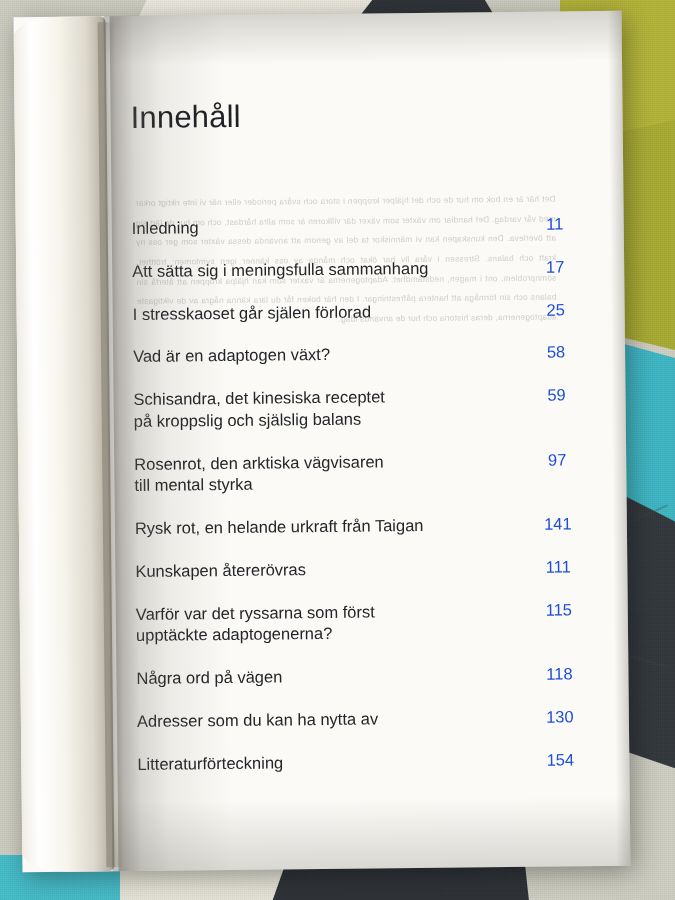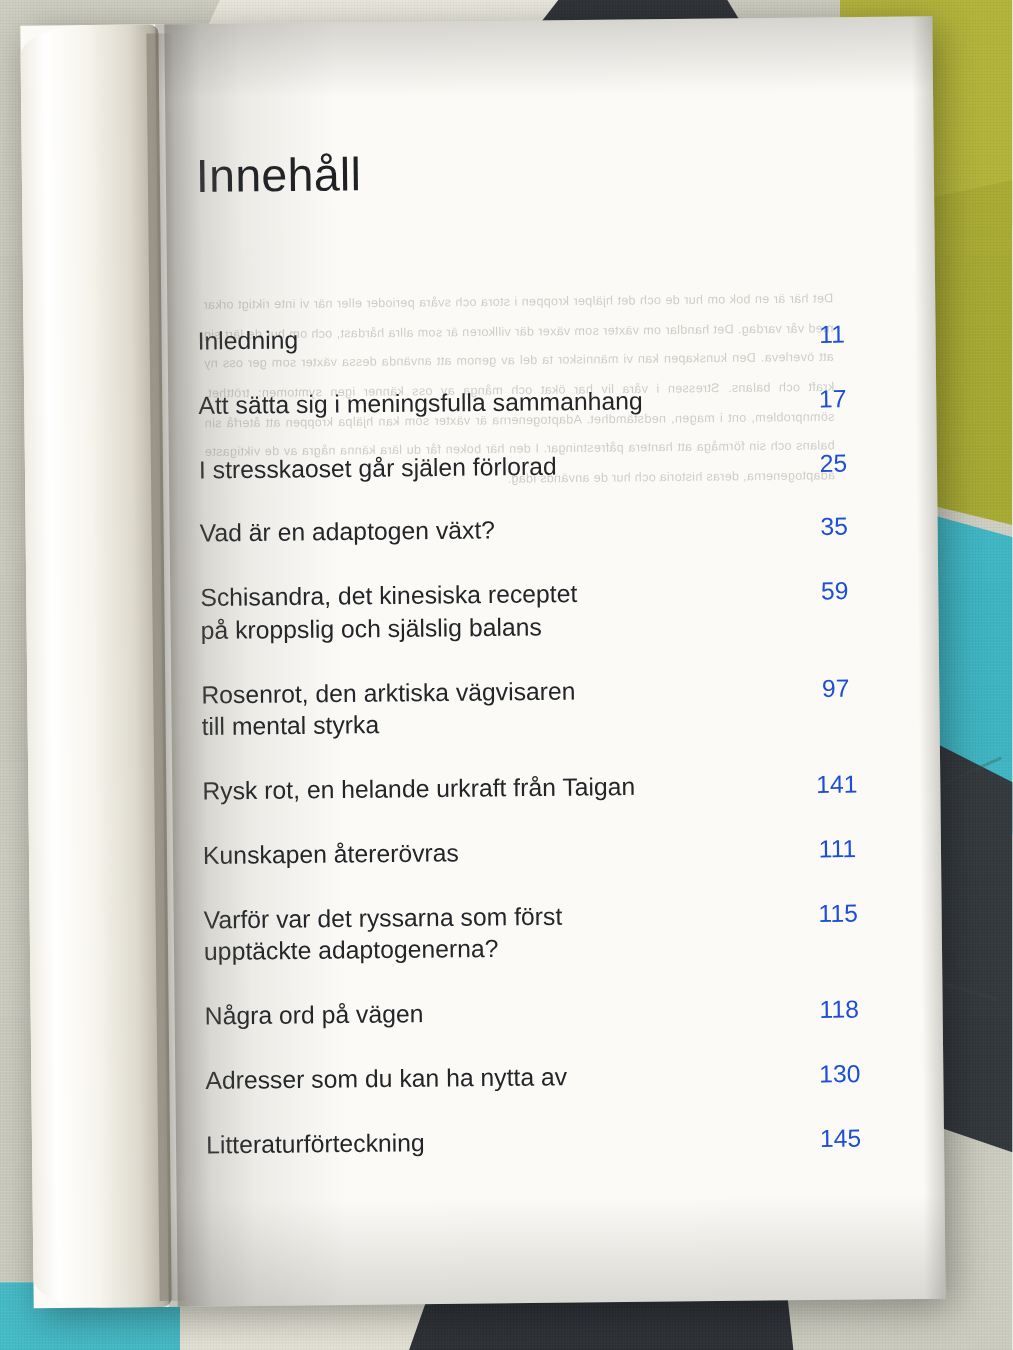--- a/index.html
+++ b/index.html
@@ -260,21 +260,21 @@
         <li class="toc-row">
           <span class="toc-label">Att sätta sig i meningsfulla sammanhang</span>
           <span class="toc-page">17</span>
         </li>
         <li class="toc-row">
           <span class="toc-label">I stresskaoset går själen förlorad</span>
           <span class="toc-page">25</span>
         </li>
         <li class="toc-row">
           <span class="toc-label">Vad är en adaptogen växt?</span>
-          <span class="toc-page">35</span>
+          <span class="toc-page">58</span>
         </li>
         <li class="toc-row">
           <span class="toc-label">Schisandra, det kinesiska receptet
 på kroppslig och själslig balans</span>
           <span class="toc-page">59</span>
         </li>
         <li class="toc-row">
           <span class="toc-label">Rosenrot, den arktiska vägvisaren
 till mental styrka</span>
           <span class="toc-page">97</span>
@@ -295,21 +295,21 @@
         <li class="toc-row">
           <span class="toc-label">Några ord på vägen</span>
           <span class="toc-page">118</span>
         </li>
         <li class="toc-row">
           <span class="toc-label">Adresser som du kan ha nytta av</span>
           <span class="toc-page">130</span>
         </li>
         <li class="toc-row">
           <span class="toc-label">Litteraturförteckning</span>
-          <span class="toc-page">145</span>
+          <span class="toc-page">154</span>
         </li>
       </ul>
     </div>
 
     <div class="curve-dim"></div>
     <div class="gutter-shadow"></div>
     <div class="page-top-shadow"></div>
     <div class="page-bottom-shadow"></div>
     <div class="page-right-edge"></div>
   </div>

